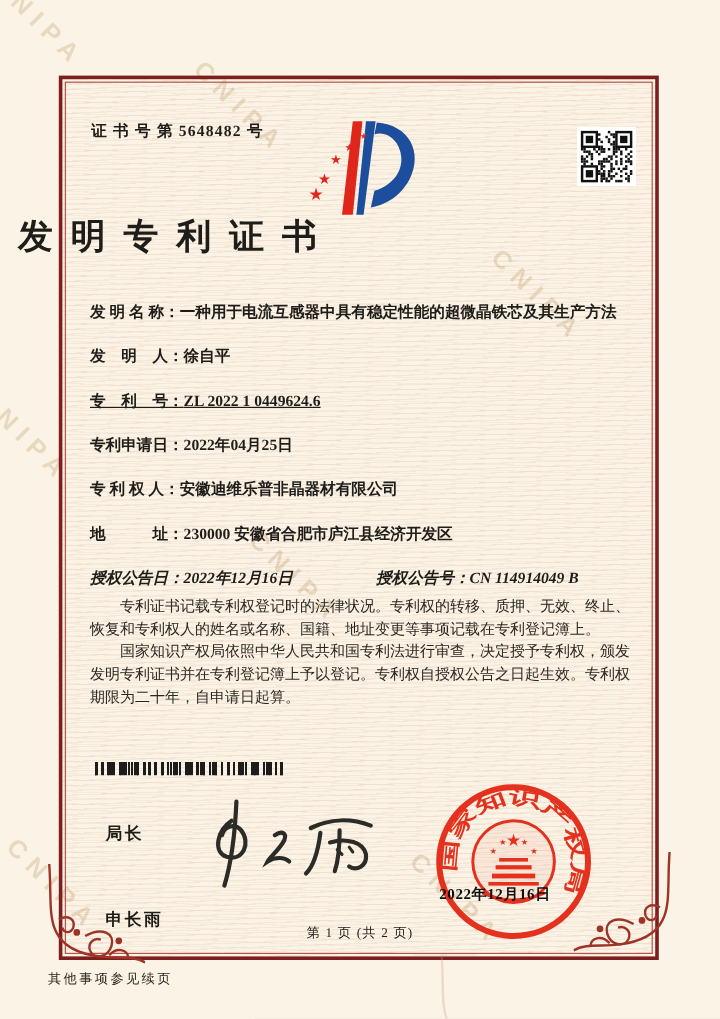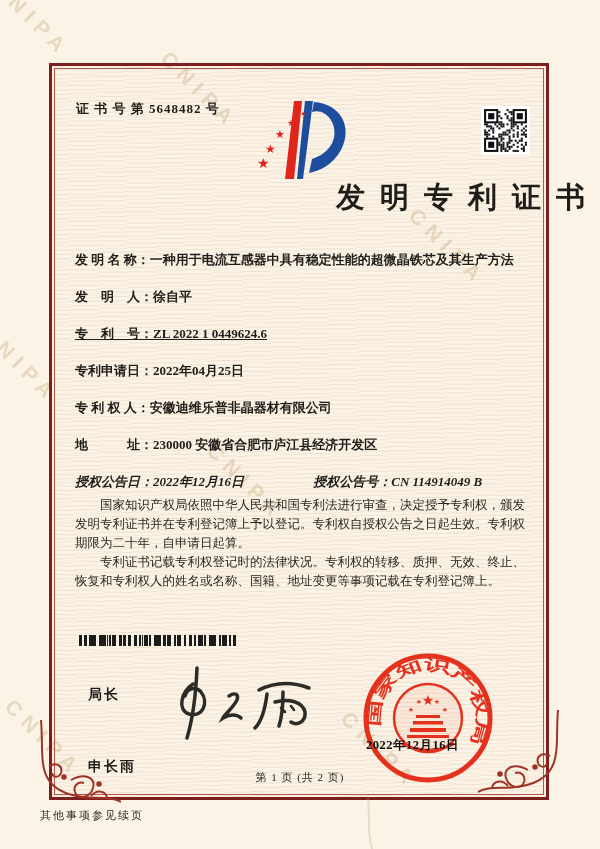--- a/index.html
+++ b/index.html
@@ -15,21 +15,21 @@
          background:
            repeating-linear-gradient(178deg, rgba(198,122,92,0.10) 0 1px, transparent 1px 4px),
            repeating-linear-gradient(182deg, rgba(198,122,92,0.08) 0 1px, transparent 1px 5px);}
   .frame-inner{position:absolute;inset:2px;border:1px solid #b2564a;}
   
   .cert-no{position:absolute;left:76px;top:100px;font-size:13px;font-weight:bold;letter-spacing:1px;}
   .logo{position:absolute;left:245px;top:95px;width:110px;height:88px;}
   .logo .star{position:absolute;color:#e0251a;line-height:1;}
   .qr{position:absolute;left:481px;top:106px;width:49px;height:49px;background:#fff;}
   .qr svg{display:block;width:49px;height:49px;}
-  .title{position:absolute;left:0;top:178px;width:100%;text-align:right;font-size:29px;font-weight:bold;
+  .title{position:absolute;left:0;top:178px;width:100%;text-align:left;font-size:29px;font-weight:bold;
          letter-spacing:15px;padding-left:15px;box-sizing:border-box;}
   
   .field{position:absolute;left:75px;width:455px;font-size:13px;font-weight:bold;white-space:nowrap;}
   .f1{top:251px;white-space:normal;} .f2{top:288px;} .f3{top:325px;text-decoration:underline;} .f4{top:362px;}
   .f5{top:399px;} .f6{top:436px;} .f7{top:473px;font-style:italic;}
   .fseg{display:inline-block;width:235px;}
   
   .body-text{position:absolute;left:75px;top:496px;width:452px;font-size:12.5px;line-height:19px;color:#2a2722;}
   .body-text p{margin:0;text-indent:2em;}
   
@@ -248,22 +248,22 @@
   </div>
   <div class="field f6">
     <span>地　　　址：</span><span>230000 安徽省合肥市庐江县经济开发区</span>
   </div>
   <div class="field f7">
     <span class="fseg"><span>授权公告日：</span><span>2022年12月16日</span></span>
     <span><span>授权公告号：</span><span>CN 114914049 B</span></span>
   </div>
 
   <div class="body-text">
+    <p>专利证书记载专利权登记时的法律状况。专利权的转移、质押、无效、终止、恢复和专利权人的姓名或名称、国籍、地址变更等事项记载在专利登记簿上。</p>
     <p>国家知识产权局依照中华人民共和国专利法进行审查，决定授予专利权，颁发发明专利证书并在专利登记簿上予以登记。专利权自授权公告之日起生效。专利权期限为二十年，自申请日起算。</p>
-    <p>专利证书记载专利权登记时的法律状况。专利权的转移、质押、无效、终止、恢复和专利权人的姓名或名称、国籍、地址变更等事项记载在专利登记簿上。</p>
   </div>
 
   <div class="barcode"></div>
 
   <div class="director-title">局长</div>
   <div class="director-name">申长雨</div>
 
   <div class="signature">
     <svg viewBox="0 0 160 80" width="160" height="80" fill="none" stroke="#2b2b28" stroke-width="3.5" stroke-linecap="round">
       <path d="M30,22 C18,30 14,48 26,52 C40,56 46,40 38,30 C33,24 24,26 22,34"></path>

